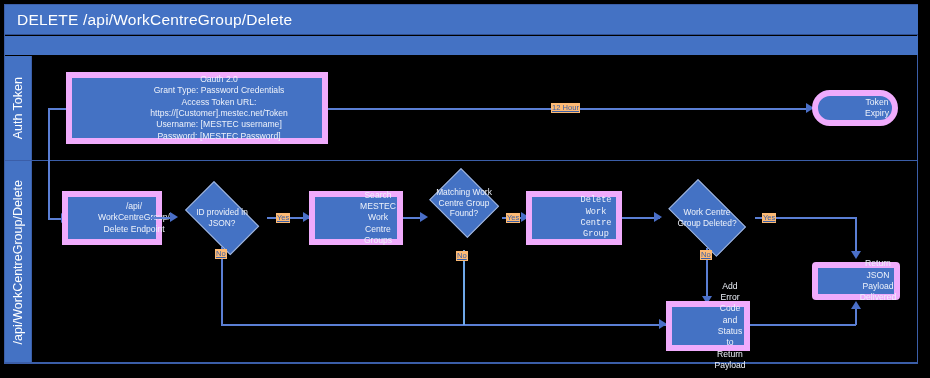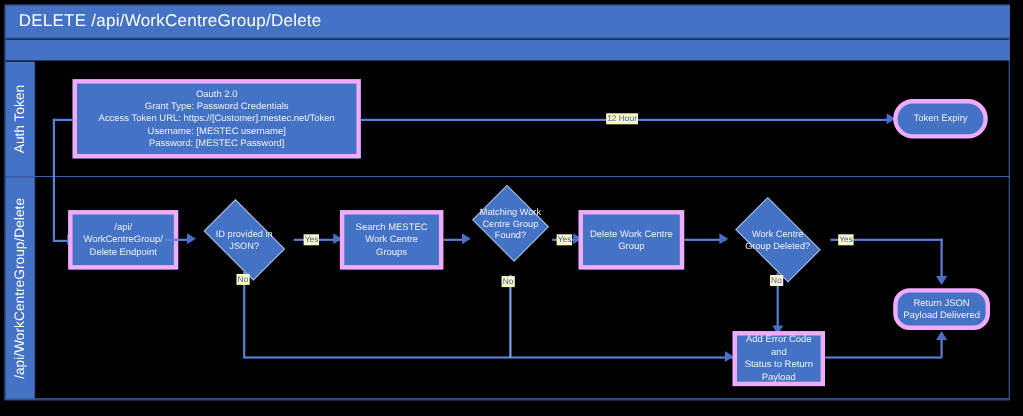--- a/index.html
+++ b/index.html
@@ -21,43 +21,43 @@
   #lane-auth{left:5px;top:56px;width:26px;height:104px;}
   #lane-api{left:5px;top:161px;width:26px;height:202px;}
 
   
   .lane-sep{position:absolute;background:#3b5ea8;height:1px;}
   #sep-top{left:5px;top:160px;width:913px;}
   #sep-bot{left:5px;top:362px;width:913px;}
   .lane-vert{position:absolute;left:31px;top:56px;width:1px;height:307px;background:#3b5ea8;}
 
   
-  .node{position:absolute;box-sizing:border-box;background:#4472c4;border:4px solid #f0abfc;
-        color:#eef2fa;font-size:8.6px;line-height:1.32;display:flex;align-items:center;justify-content:center;text-align:center;}
+  .node{position:absolute;box-sizing:border-box;background:#4472c4;border:6px solid #f0abfc;
+        color:#eef2fa;font-size:8.6px;line-height:1.32;display:flex;align-items:center;justify-content:center;text-align:center;padding-left:44px;}
   .node .lbl{padding:0 3px;white-space:pre-line;}
   .node.pill{border-radius:22px;}
-  .node.rrect{border-radius:15px;}
+  .node.rrect{border-radius:4px;}
 
   
   .diamond{position:absolute;display:flex;align-items:center;justify-content:center;}
   .diamond .dshape{position:absolute;left:50%;top:50%;width:70.7%;height:70.7%;transform:translate(-50%,-50%) rotate(45deg);background:#4472c4;border:1px solid #a6b7d8;box-sizing:border-box;}
   .diamond .lbl{position:relative;z-index:2;color:#eef2fa;font-size:8.4px;line-height:1.3;text-align:center;white-space:pre-line;}
 
   
   .ln{position:absolute;background:#5b7fd4;}
   .ln.h{height:1.6px;}
   .ln.v{width:1.6px;}
   .ln.lite{background:#6fa8e8;}
   .arw{position:absolute;width:0;height:0;}
   .arw.r{border-top:5px solid transparent;border-bottom:5px solid transparent;border-left:8px solid #4a6fc8;}
   .arw.d{border-left:5px solid transparent;border-right:5px solid transparent;border-top:8px solid #4a6fc8;}
   .arw.u{border-left:5px solid transparent;border-right:5px solid transparent;border-bottom:8px solid #4a6fc8;}
 
   
-  .elbl{position:absolute;background:#fef9c3;color:#3a5fa8;font-size:7.6px;line-height:1.05;padding:1px 1px;white-space:nowrap;}
+  .elbl{position:absolute;background:#fdba74;color:#3a5fa8;font-size:7.6px;line-height:1.05;padding:1px 1px;white-space:nowrap;text-decoration:underline;}
 </style>
 </head>
 <body>
 
 <div id="page">
 
   <div class="frame"></div>
 
   <div class="titlebar">
     <span class="txt">DELETE /api/WorkCentreGroup/Delete</span>
@@ -136,21 +136,21 @@
 Found?</span>
   </div>
 
   <div class="ln h" style="left:502px;top:217px;width:24px;"></div>
   <div class="arw r" style="left:521px;top:212px;"></div>
   <div class="elbl" style="left:506px;top:213px;">Yes</div>
 
   <div class="ln v lite" style="left:463px;top:250px;height:75px;"></div>
   <div class="elbl" style="left:456px;top:251px;">No</div>
 
-  <div class="node" style="left:526px;top:191px;width:96px;height:54px;">
+  <div class="node" style="left:526px;top:191px;width:96px;height:54px;font-family:Liberation Mono, monospace;">
     <span class="lbl">Delete Work Centre
 Group</span>
   </div>
 
   <div class="ln h" style="left:622px;top:217px;width:38px;"></div>
   <div class="arw r" style="left:654px;top:212px;"></div>
 
   <div class="diamond" style="left:659px;top:188px;width:96px;height:60px;">
     <div class="dshape"></div>
     <span class="lbl">Work Centre

